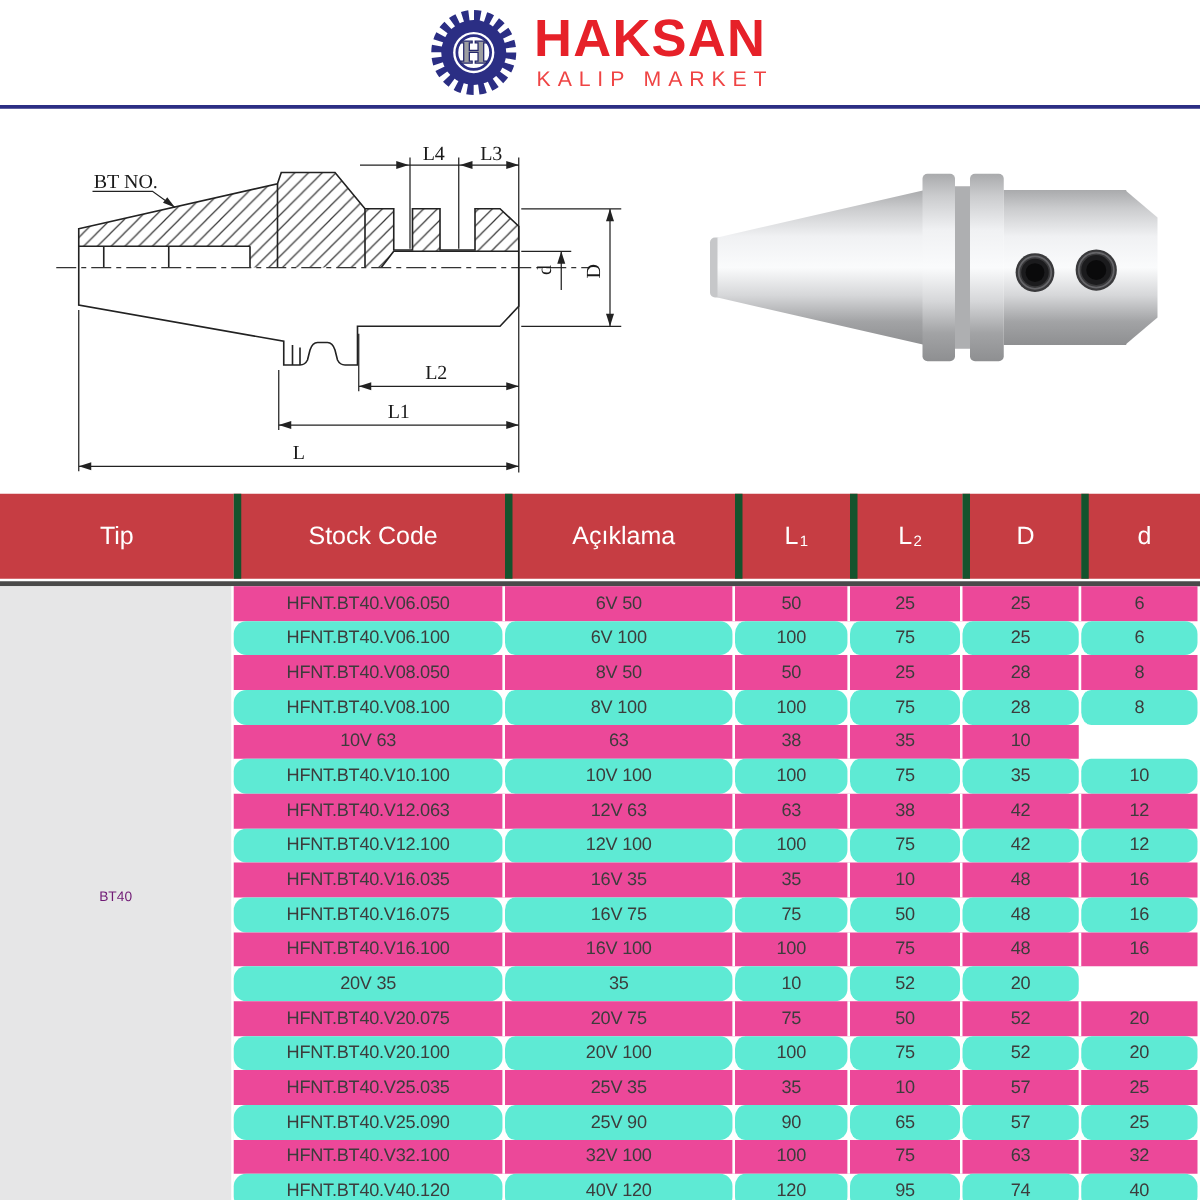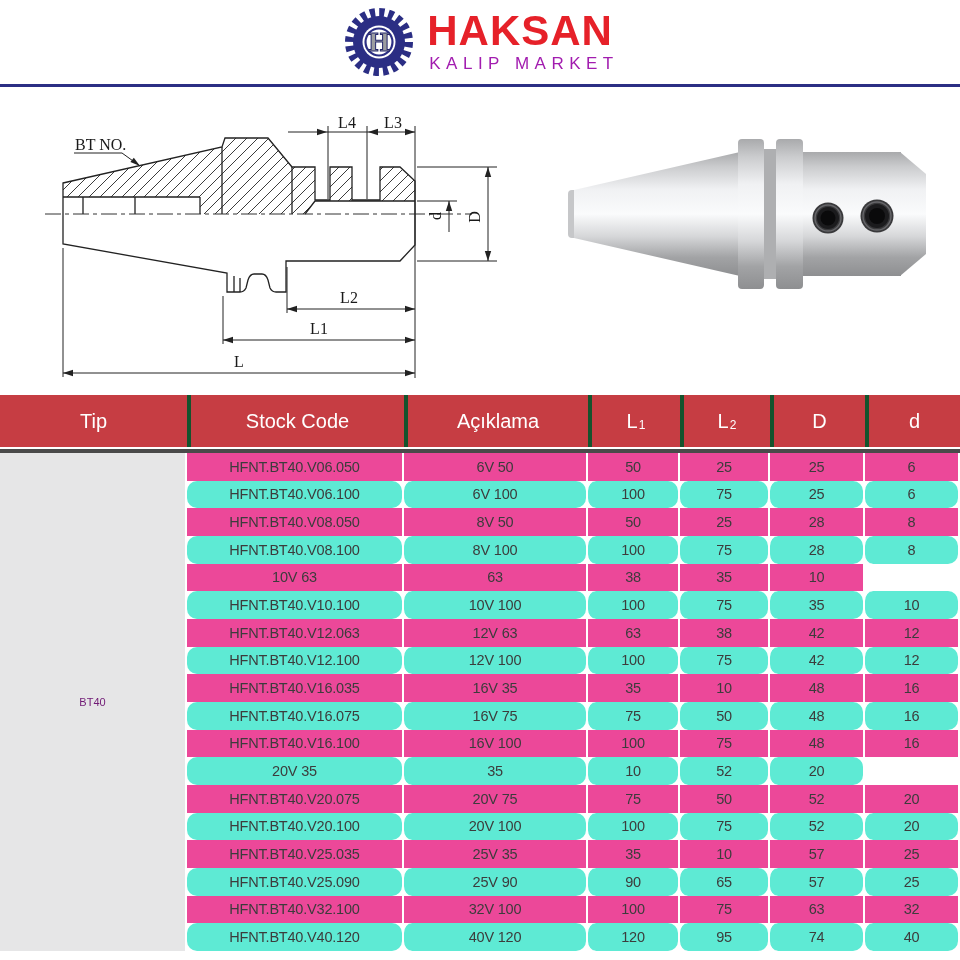--- a/index.html
+++ b/index.html
@@ -5,31 +5,31 @@
   * { margin:0; padding:0; box-sizing:border-box; }
   html,body { width:960px; height:960px; background:#fff; font-family:"Liberation Sans", sans-serif; overflow:hidden; }
   #page { position:relative; width:960px; height:960px; background:#fff; }
 
   
   .header { position:absolute; top:0; left:0; width:960px; height:84px;
             display:flex; align-items:center; justify-content:center; }
   .logo { display:flex; align-items:center; gap:10px; }
   .logo-text { display:flex; flex-direction:column; align-items:flex-start; }
   .brand-name { font-size:42px; font-weight:bold; color:#e62129; letter-spacing:1px; line-height:1.0; }
-  .brand-sub  { font-size:17px; color:#a21caf; letter-spacing:5.5px; margin-top:2px; margin-left:2px; }
+  .brand-sub  { font-size:17px; color:#ef4444; letter-spacing:5.5px; margin-top:2px; margin-left:2px; }
   .header-divider { position:absolute; top:84px; left:0; width:960px; height:3px; background:#2b2e84; }
 
   
   .fig { position:absolute; }
 
   
   .spec-table { position:absolute; top:395px; left:0; width:960px; }
-  .t-head { display:grid; grid-template-columns:187px 217px 184px 92px 90px 95px 95px; height:52px; }
+  .t-head { display:grid; grid-template-columns:187px 217px 184px 92px 90px 95px 95px; height:68px; }
   .t-head .hcell { background:#c63d43; color:#fff; font-size:20px;
-                   display:flex; align-items:center; justify-content:center; border-left:4px solid #14532d; }
+                   display:flex; align-items:center; justify-content:center; border-left:6px solid #14532d; }
   .t-head .hcell:first-child { border-left:none; }
   .hcell sub { font-size:12px; transform:translateY(4px); margin-left:1px; }
   .t-gap  { height:2px; background:#fff; }
   .t-bar  { height:4px; background:#4a4a4a; }
   .t-body { display:flex; height:498px; }
   .tip-cell { width:187px; background:#e6e6e7; display:flex; align-items:center; justify-content:center;
               font-size:11px; color:#701a75; border-right:2px solid #fff; }
   .rows { flex:1; display:grid; grid-template-rows:repeat(18, 1fr); }
   .row { display:grid; grid-template-columns:215px 184px 92px 90px 95px 95px; }
   .row .cell { display:flex; align-items:center; justify-content:center;

